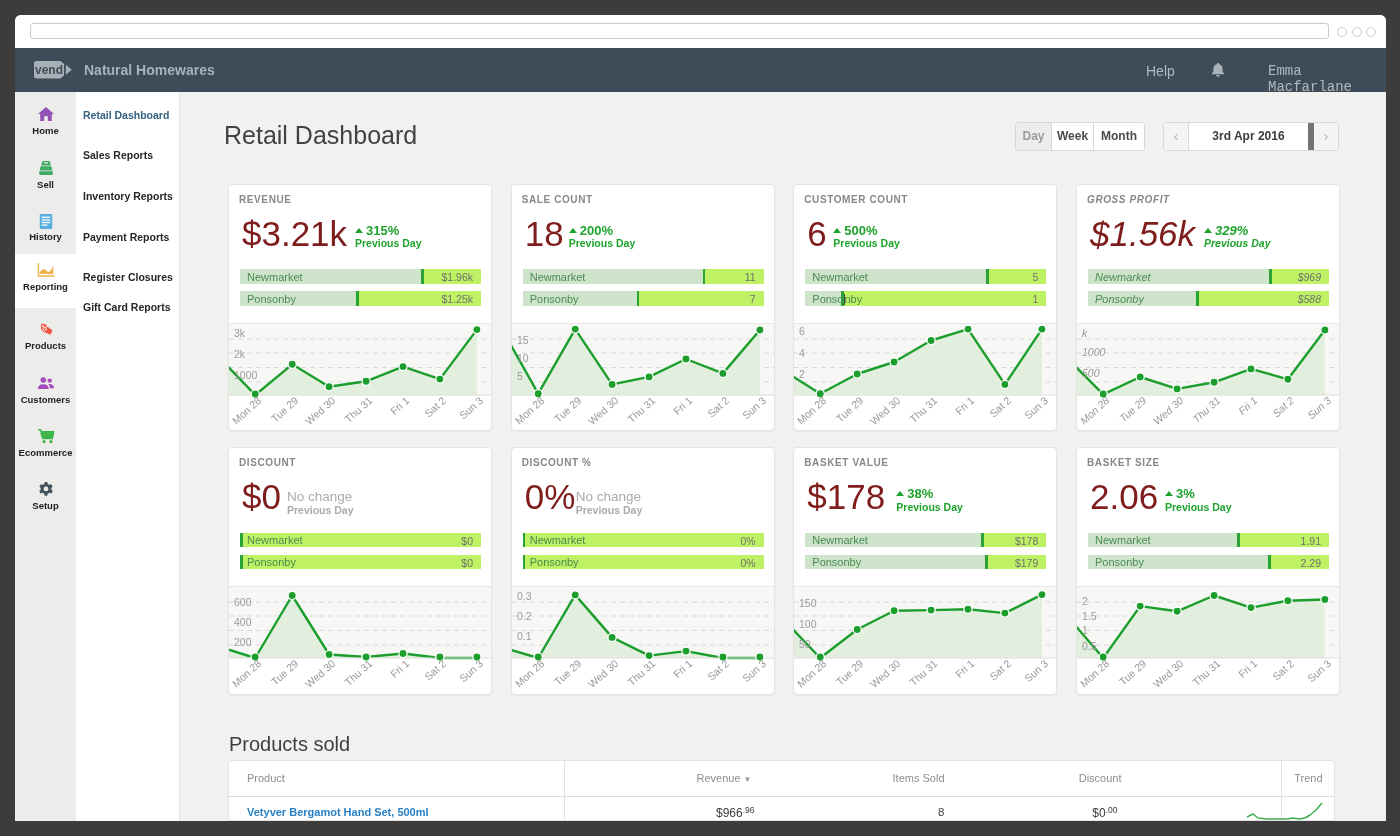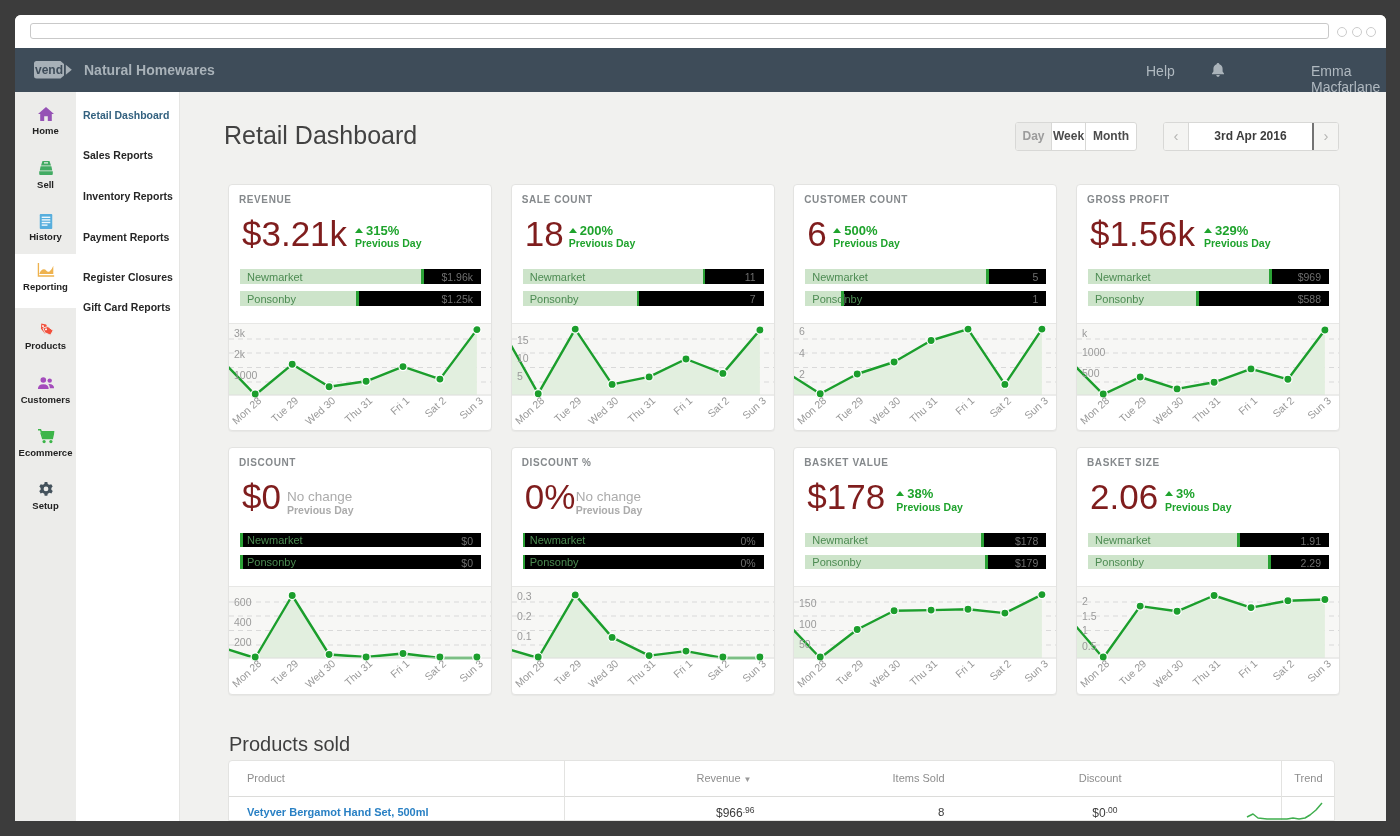--- a/index.html
+++ b/index.html
@@ -3,40 +3,40 @@
 
 * { margin:0; padding:0; box-sizing:border-box; }
 html,body { width:1400px; height:836px; background:#3c3c3c; font-family:"Liberation Sans", sans-serif; overflow:hidden; }
 #win { position:absolute; left:15px; top:15px; width:1371px; height:806px; background:#f1f1ef; border-radius:6px 6px 0 0; overflow:hidden; }
 #chrome { position:absolute; left:0; top:0; width:100%; height:33px; background:#fff; }
 #url { position:absolute; left:15px; top:8px; width:1299px; height:16px; border:1.5px solid #c9c9c9; border-radius:3px; background:#fff; }
 .circ { position:absolute; top:11.5px; width:10px; height:10px; border:1.5px solid #ccc; border-radius:50%; }
 #hdr { position:absolute; left:0; top:33px; width:100%; height:44px; background:#3e4c59; }
 #hdr .brand { position:absolute; left:69px; top:14px; font-size:14px; font-weight:bold; color:#a9b2b9; }
 #hdr .help { position:absolute; left:1131px; top:15px; font-size:14px; color:#b0b9c0; }
-#hdr .emma { position:absolute; left:1296px; top:15px; font-size:14px; color:#b0b9c0; }
+#hdr .emma { position:absolute; left:1253px; top:15px; font-size:14px; color:#b0b9c0;font-family:Liberation Mono, monospace; }
 #iconbar { position:absolute; left:0; top:77px; width:61px; bottom:0; background:#ececea; }
 .navitem { position:absolute; left:0; width:61px; height:54px; text-align:center; }
 .navitem .lbl { position:absolute; left:0; right:0; top:17.5px; font-size:9.5px; font-weight:bold; color:#222; }
 .navitem svg { position:absolute; left:50%; transform:translateX(-50%); top:0; }
 #panel { position:absolute; left:61px; top:77px; width:104px; bottom:0; background:#fff; border-right:1px solid #e5e5e3; }
 .pitem { position:absolute; left:68px; font-size:10.5px; font-weight:bold; color:#262626; }
 h1#title { position:absolute; left:209px; top:106px; font-size:25px; font-weight:normal; color:#424242; }
 .card { position:absolute; width:264px; height:247.5px; background:#fff; border:1px solid #e3e3e1; border-radius:4px; box-shadow:0 1px 1px rgba(0,0,0,0.04); overflow:hidden; }
 .ctitle { position:absolute; left:10px; top:9px; font-size:10px; font-weight:bold; letter-spacing:0.6px; color:#85898c; }
 .cvalue { position:absolute; left:13px; top:29px; font-size:35px; color:#7f1d1d; }
-.bar { position:absolute; left:11px; width:241px; height:14.5px; background:#000000; }
+.bar { position:absolute; left:11px; width:241px; height:14.5px; background:#bef264; }
 #dwm { position:absolute; left:1000px; top:107px; height:29px; border:1px solid #d8d8d6; border-radius:3px; background:#fff; overflow:hidden; }
 #dwm div { float:left; height:27px; line-height:27px; text-align:center; font-size:12px; font-weight:bold; color:#4b4b4b; border-right:1px solid #d8d8d6; }
 #dwm div:last-child { border-right:none; }
 #dwm .on { background:#ececea; color:#9c9c9c; }
 #datenav { position:absolute; left:1148px; top:107px; height:29px; border:1px solid #d8d8d6; border-radius:3px; background:#fff; overflow:hidden; }
 #datenav div { float:left; height:27px; line-height:26px; text-align:center; }
 .chev { width:24px; background:#f4f4f2; color:#b5b5b3; font-size:15px; }
-#datetxt { width:126px; font-size:12px; font-weight:bold; color:#3c3c3c; border-left:1px solid #d8d8d6; border-right:2px solid #737373; }
+#datetxt { width:126px; font-size:12px; font-weight:bold; color:#3c3c3c; border-left:1px solid #d8d8d6; border-right:6px solid #737373; }
 #prodtitle { position:absolute; left:214px; top:717.5px; font-size:20px; color:#3f3f3f; }
 #table { position:absolute; left:213px; top:745px; width:1106.5px; height:61px; background:#fff; border:1px solid #e3e3e1; border-radius:4px 4px 0 0;text-decoration:underline; }
 #table .hd { position:absolute; top:0; height:34px; line-height:34px; font-size:11px; color:#8d8d8d; }
 #table .hline { position:absolute; left:0; right:0; top:34.5px; height:1px; background:#dcdcda; }
 .vdiv { position:absolute; top:0; bottom:0; width:1px; background:#e3e3e1; }
 </style></head><body>
 <div id="win">
 <div id="chrome">
       <div id="url"></div>
 <div class="circ" style="left:1322px;"></div>
@@ -129,21 +129,21 @@
 <div id="panel"></div>
 <div class="pitem" style="top:93.5px;color:#33617f;">Retail Dashboard</div>
 <div class="pitem" style="top:134.2px;color:#262626;">Sales Reports</div>
 <div class="pitem" style="top:174.9px;color:#262626;">Inventory Reports</div>
 <div class="pitem" style="top:215.6px;color:#262626;">Payment Reports</div>
 <div class="pitem" style="top:256.3px;color:#262626;">Register Closures</div>
 <div class="pitem" style="top:286px;color:#262626;">Gift Card Reports</div>
 <h1 id="title">Retail Dashboard</h1>
 <div id="dwm">
       <div class="on" style="width:36px;">Day</div>
-      <div style="width:34px;">Week</div>
+      <div style="width:42px;">Week</div>
       <div style="width:50px;">Month</div>
     </div>
 <div id="datenav">
       <div class="chev">‹</div>
       <div id="datetxt">3rd Apr 2016</div>
       <div class="chev">›</div>
     </div>
 <div class="card" style="left:213px;top:168.5px;">
       <div class="ctitle">REVENUE</div>
       <div class="cvalue">$3.21k</div>
@@ -275,21 +275,21 @@
         <text x="5" y="54.6" font-size="10.5" fill="#9a9a9a" font-family="Liberation Sans, sans-serif">2</text>
         <text transform="translate(33.2,78.5) rotate(-42)" text-anchor="end" font-size="10.5" fill="#999" font-family="Liberation Sans, sans-serif">Mon 28</text>
         <text transform="translate(70.2,78.5) rotate(-42)" text-anchor="end" font-size="10.5" fill="#999" font-family="Liberation Sans, sans-serif">Tue 29</text>
         <text transform="translate(107.1,78.5) rotate(-42)" text-anchor="end" font-size="10.5" fill="#999" font-family="Liberation Sans, sans-serif">Wed 30</text>
         <text transform="translate(144.1,78.5) rotate(-42)" text-anchor="end" font-size="10.5" fill="#999" font-family="Liberation Sans, sans-serif">Thu 31</text>
         <text transform="translate(181.0,78.5) rotate(-42)" text-anchor="end" font-size="10.5" fill="#999" font-family="Liberation Sans, sans-serif">Fri 1</text>
         <text transform="translate(217.9,78.5) rotate(-42)" text-anchor="end" font-size="10.5" fill="#999" font-family="Liberation Sans, sans-serif">Sat 2</text>
         <text transform="translate(254.9,78.5) rotate(-42)" text-anchor="end" font-size="10.5" fill="#999" font-family="Liberation Sans, sans-serif">Sun 3</text>
       </svg>
     </div>
-<div class="card" style="left:1061px;top:168.5px;">
+<div class="card" style="left:1061px;top:168.5px;font-style:italic;">
       <div class="ctitle">GROSS PROFIT</div>
       <div class="cvalue">$1.56k</div>
       <div style="position:absolute;left:127px;top:38px;font-size:13px;font-weight:bold;color:#1ea32c;"><span style="display:inline-block;width:0;height:0;border-left:4.6px solid transparent;border-right:4.6px solid transparent;border-bottom:5px solid #1ea32c;margin-right:3px;position:relative;top:-2px;"></span>329%</div>
       <div style="position:absolute;left:127px;top:52.5px;font-size:10.5px;font-weight:bold;color:#1ea32c;">Previous Day</div>
       <div class="bar" style="top:84.8px;">
         <div style="position:absolute;left:0;top:0;bottom:0;width:75.0%;background:#cde4ca;"></div>
         <div style="position:absolute;left:181px;top:0;bottom:0;width:2.6px;background:#2ba236;"></div>
         <div style="position:absolute;left:7px;top:1.5px;font-size:11px;color:#4c8b52;">Newmarket</div>
         <div style="position:absolute;right:8px;top:2px;font-size:10.5px;color:#6f6f6f;">$969</div>
       </div>

